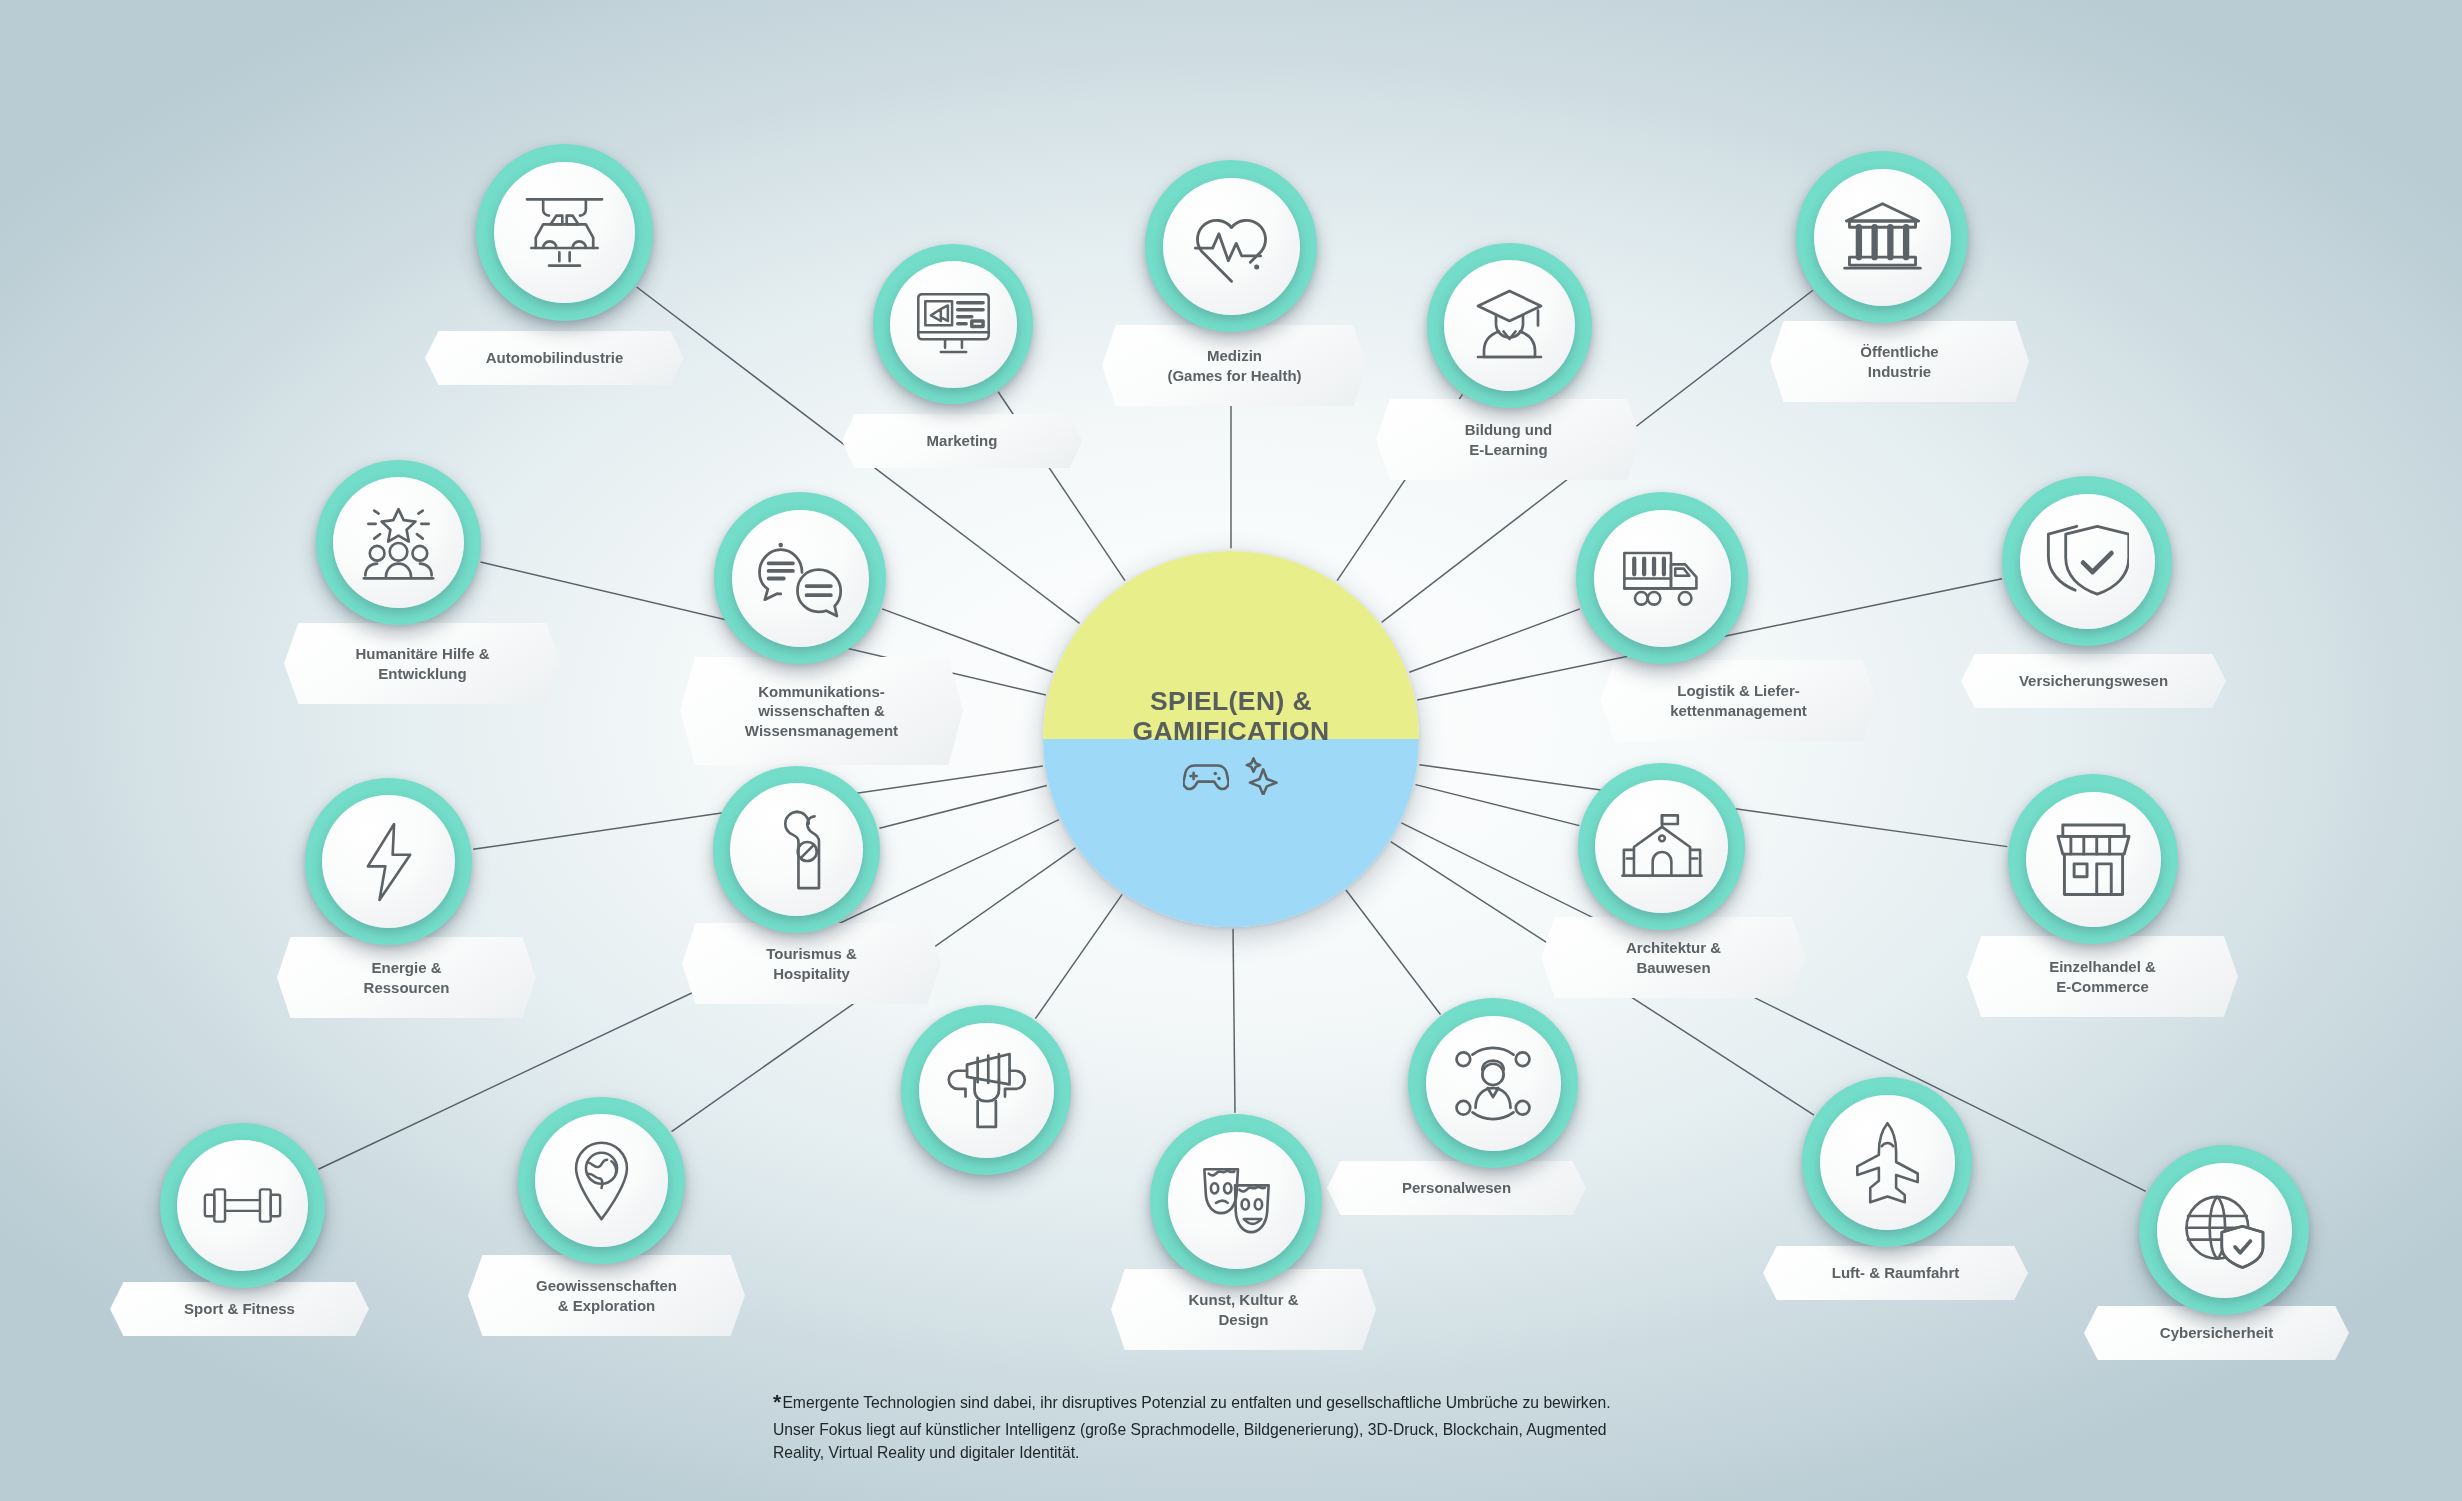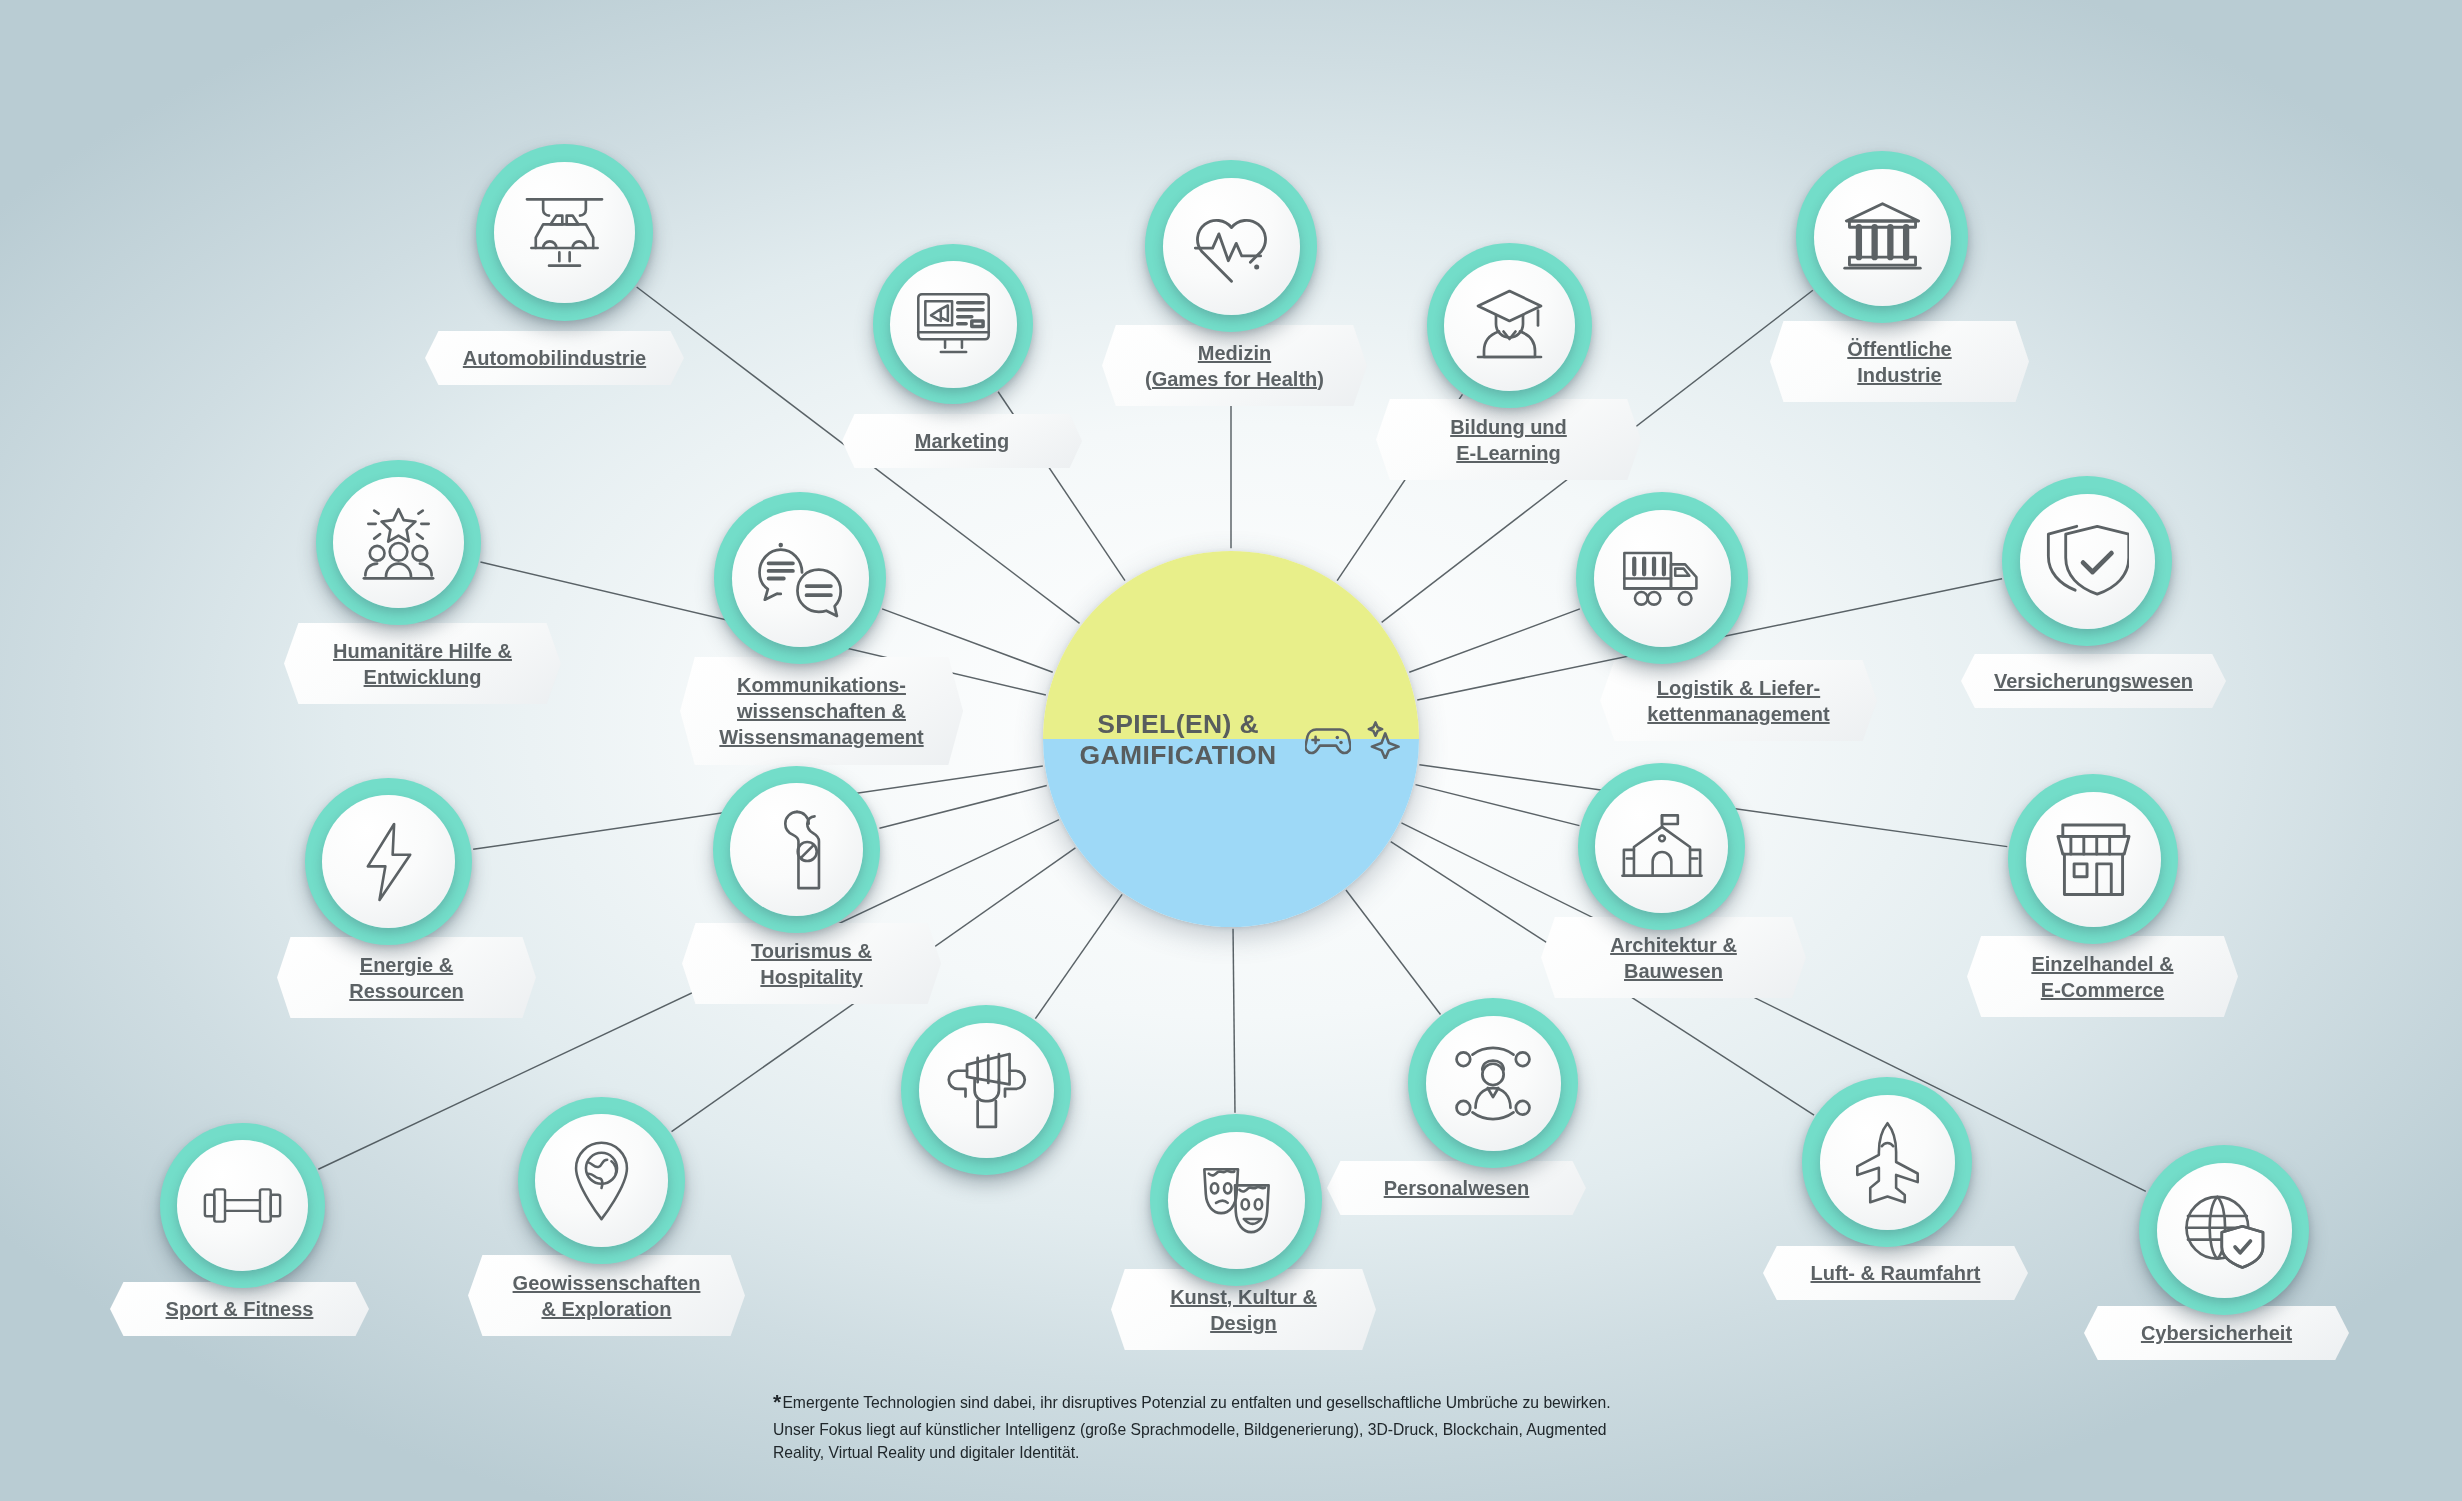--- a/index.html
+++ b/index.html
@@ -25,21 +25,21 @@
   }
   .hub .half { position: absolute; left: 0; width: 100%; height: 50%; }
   .hub .half.top { top: 0; background: #e8ef8a; }
   .hub .half.bot { bottom: 0; background: #9ed9f7; }
   .hub .hubinner {
     position: absolute; inset: 0;
     display: flex; flex-direction: column;
     align-items: center; justify-content: space-around;
     padding: 27px 18.5px 24.6px;
   }
-  .hub .blk { display: flex; flex-direction: row; align-items: center; gap: 9.8px; width: 100%; }
+  .hub .blk { display: flex; flex-direction: column; align-items: center; gap: 9.8px; width: 100%; }
   .hub .ttl {
     font-size: 26.5px; font-weight: 700; letter-spacing: 0.4px;
     color: #585d5e; text-align: center; line-height: 1.16;
     text-transform: uppercase;
   }
   .hub .ic { display: flex; gap: 16px; align-items: center; justify-content: center; }
   .hub .ic svg { display: block; }
 
   .bubble {
     position: absolute;
@@ -54,28 +54,27 @@
     background: radial-gradient(circle at 34% 26%, #ffffff 0%, #fafbfb 46%, #e9ecee 100%);
     display: flex; align-items: center; justify-content: center;
     box-shadow: 0 4.9px 11px rgba(55,75,88,.28);
   }
   .bubble .inner svg { display: block; }
 
   .plate {
     position: absolute;
     background: linear-gradient(150deg, #ffffff 0%, #fbfcfc 42%, #eceff1 100%);
     color: #5c6265;
-    font-size: 20px; font-weight: 600; line-height: 1.30;
+    font-size: 15px; font-weight: 600; line-height: 1.30;
     display: flex; align-items: center; justify-content: center;
     text-align: center;
     padding: 9.8px 13.5px;
     clip-path: polygon(5.2% 0, 94.8% 0, 100% 50%, 94.8% 100%, 5.2% 100%, 0 50%);
     filter: drop-shadow(0 6.2px 9.8px rgba(60,80,95,.26));
     z-index: 2;
-    text-decoration: underline;
   }
   .plate span { display: block; }
 
   
   .footnote {
     position: absolute;
     left: 773px; top: 1386px; width: 1047px;
     font-size: 15.7px; line-height: 1.50;
     color: #20272b;
     font-weight: 400;

